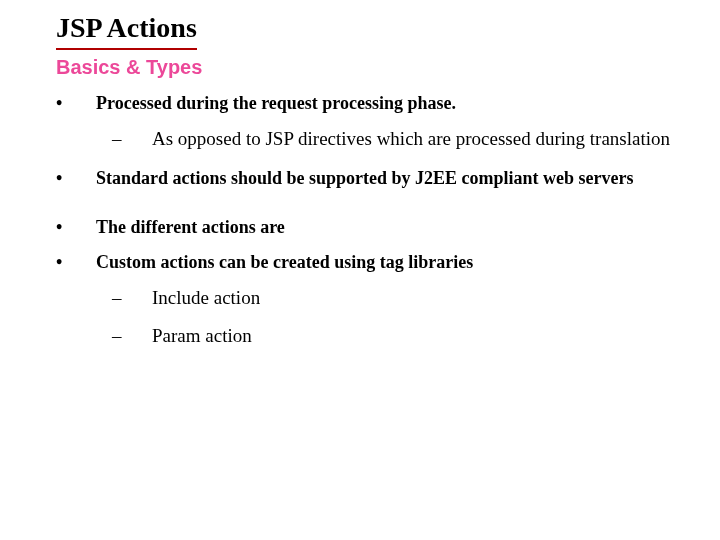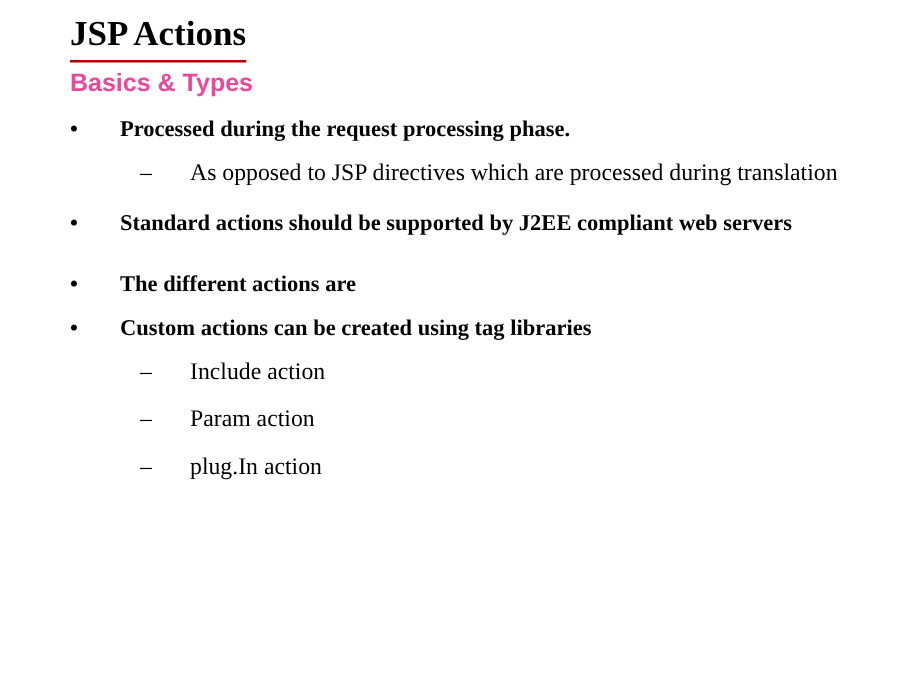--- a/index.html
+++ b/index.html
@@ -84,16 +84,13 @@
 
   <div class="l1">
     <span class="bullet">•</span><span class="text">Custom actions can be created using tag libraries</span>
   </div>
   <div class="l2 l2-list">
     <span class="dash">–</span><span>Include action</span>
   </div>
   <div class="l2 l2-list">
     <span class="dash">–</span><span>Param action</span>
   </div>
-  <div class="l2 l2-list">
-    <span class="dash">–</span><span>plug.In action</span>
-  </div>
 </div>
 
 </body></html>

